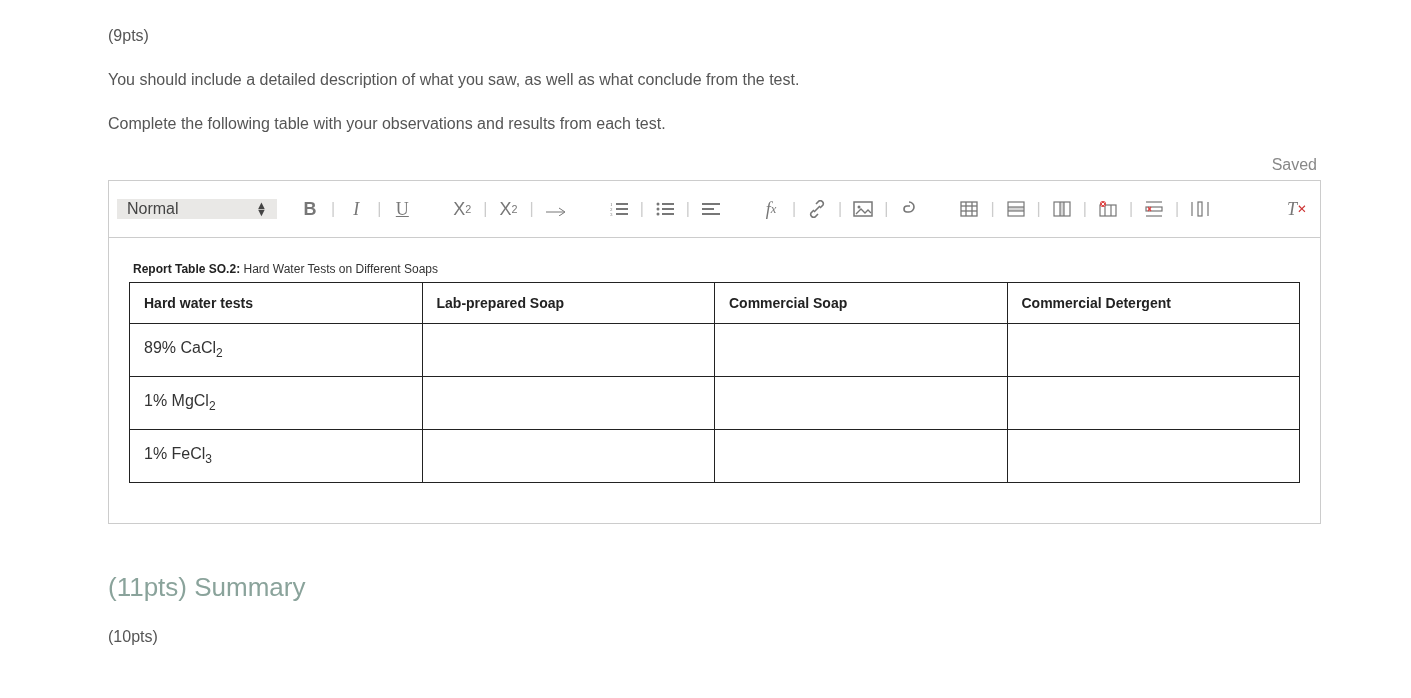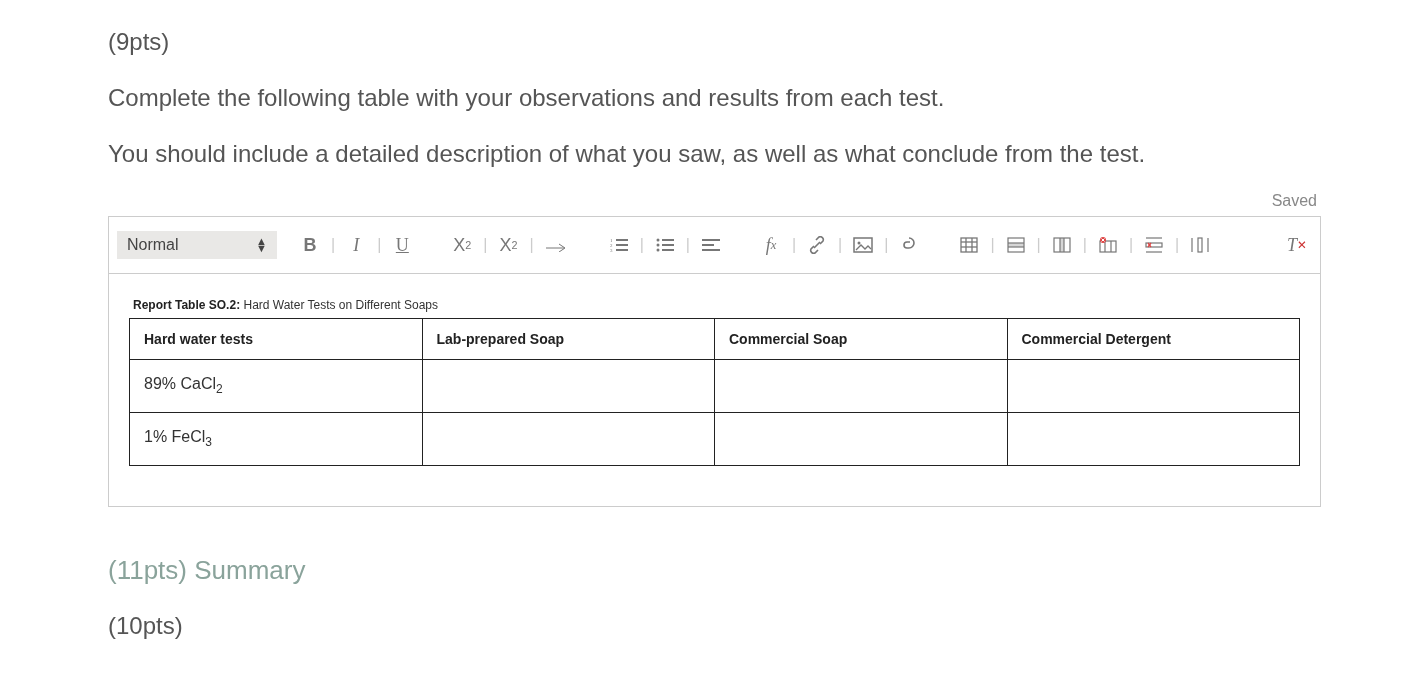--- a/index.html
+++ b/index.html
@@ -9,21 +9,21 @@
     font-family: "Helvetica Neue", Helvetica, Arial, sans-serif;
     color: #444;
     font-size: 16px;
   }
   .page {
     width: 1411px;
     box-sizing: border-box;
     padding: 24px 90px 40px 108px;
   }
   .prompt-text {
-    font-size: 24px;
+    font-size: 16px;
     color: #555;
     line-height: 1.5;
     margin: 0 0 20px 0;
   }
   .saved-row {
     text-align: right;
     color: #888;
     font-size: 16px;
     margin-bottom: 6px;
     padding-right: 4px;
@@ -36,21 +36,21 @@
     display: flex;
     align-items: center;
     padding: 6px 8px;
     border-bottom: 1px solid #ccc;
     background: #fff;
     gap: 4px;
     min-height: 44px;
   }
   .format-select {
     background: #e9e8e6;
-    height: 28px;
+    height: 20px;
     display: flex;
     align-items: center;
     justify-content: space-between;
     padding: 0 10px;
     min-width: 140px;
     color: #444;
     font-size: 16px;
     cursor: pointer;
     margin-right: 14px;
   }
@@ -121,22 +121,22 @@
     color: #8aa39b;
     margin: 48px 0 22px 0;
   }
 </style>
 </head>
 <body>
 
 <div class="page">
 
   <p class="prompt-text">(9pts)</p>
+  <p class="prompt-text">You should include a detailed description of what you saw, as well as what conclude from the test.</p>
   <p class="prompt-text">Complete the following table with your observations and results from each test.</p>
-  <p class="prompt-text">You should include a detailed description of what you saw, as well as what conclude from the test.</p>
 
   <div class="saved-row">Saved</div>
 
   <div class="editor">
     <div class="toolbar">
 
       <div class="format-select">
         <span>Normal</span>
         <span class="updown">
             <span>▲</span>
@@ -299,20 +299,26 @@
           </tr>
         </thead>
         <tbody>
           <tr>
             <td><span>89% CaCl</span><sub>2</sub></td>
             <td class="empty"></td>
             <td class="empty"></td>
             <td class="empty"></td>
           </tr>
           <tr>
+            <td><span>1% MgCl</span><sub>2</sub></td>
+            <td class="empty"></td>
+            <td class="empty"></td>
+            <td class="empty"></td>
+          </tr>
+          <tr>
             <td><span>1% FeCl</span><sub>3</sub></td>
             <td class="empty"></td>
             <td class="empty"></td>
             <td class="empty"></td>
           </tr>
         </tbody>
       </table>
     </div>
   </div>
 

